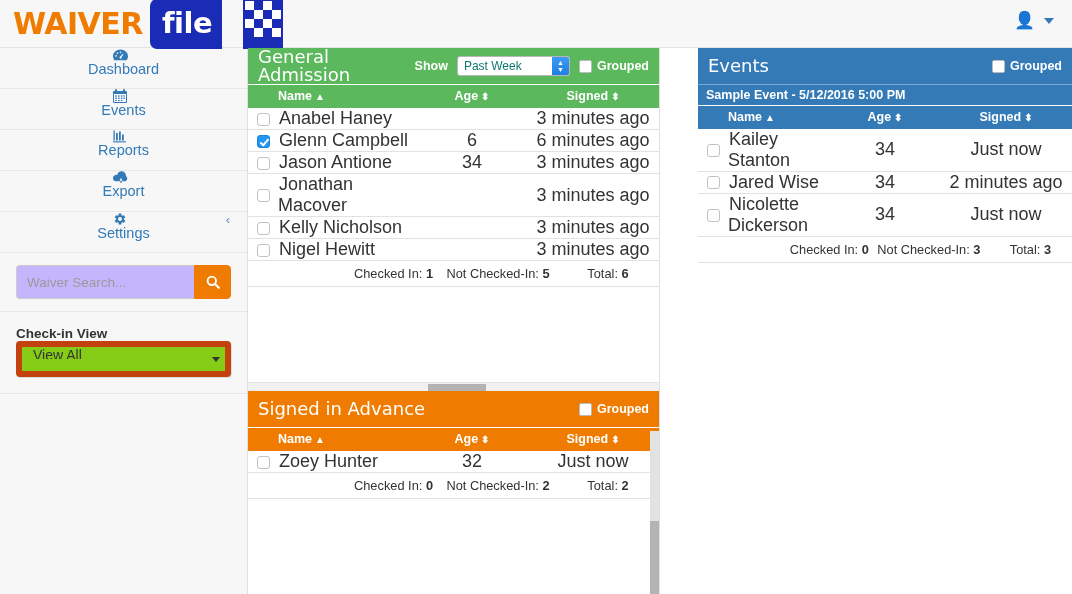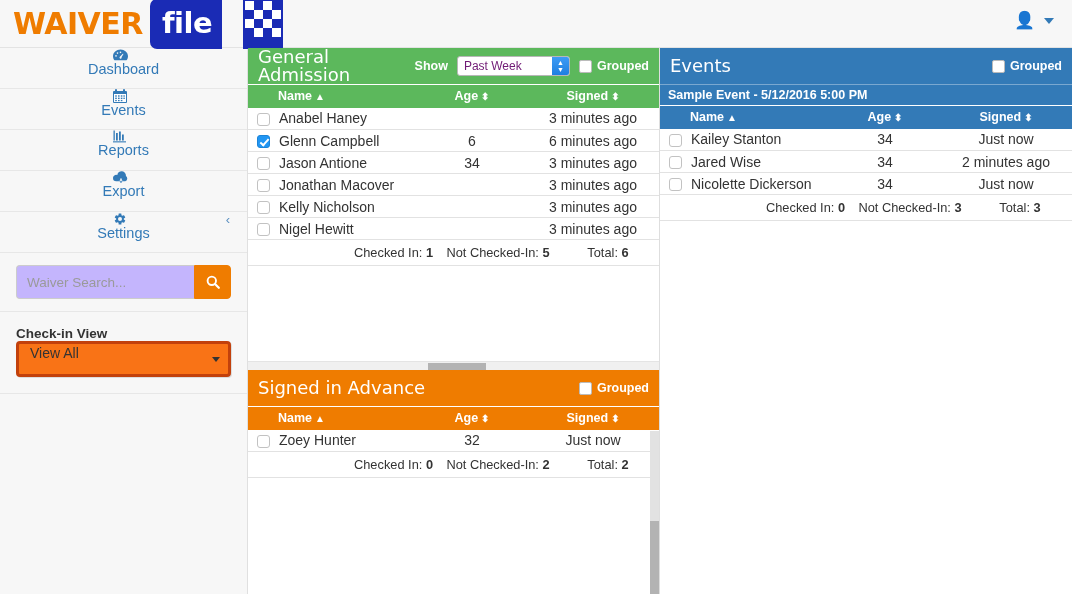--- a/index.html
+++ b/index.html
@@ -139,43 +139,43 @@
     cursor: pointer;
     font-size: 14px;
   }
   .checkin-block { padding: 14px 16px 16px 16px; border-bottom: 1px solid #e7e7e7; }
   .checkin-title {
     font-size: 13.5px; font-weight: bold; color: #333;
   }
   .select-wrap { position: relative; }
   .checkin-select {
     width: 100%; height: 36px;
-    border: 3px solid #c2410c;
+    border: 6px solid #c2410c;
     border-radius: 4px;
-    background: #f97316;
+    background: #84cc16;
     font-size: 14px; color: #333;
     padding: 0 28px 12px 11px;
     font-family: "Liberation Sans", sans-serif;
     appearance: none; -webkit-appearance: none;
     outline: none;
     cursor: pointer;
     box-shadow: 1px 1px 0 rgba(0,0,0,0.10);
   }
   .select-arrow {
     position: absolute; right: 11px; top: 50%;
     margin-top: -2px;
     width: 0; height: 0;
     border-left: 4px solid transparent;
     border-right: 4px solid transparent;
     border-top: 5px solid #333;
     pointer-events: none;
   }
 
   
-  .main { flex: 1; display: flex; min-width: 0; background: #fff; }
+  .main { flex: 1; display: flex; min-width: 0; background: #fff; gap: 38px; }
 
   .col-left {
     width: 412px; min-width: 412px;
     display: flex; flex-direction: column;
     border-right: 1px solid #dedede;
     position: relative;
   }
   .col-right { flex: 1; min-width: 0; display: flex; flex-direction: column; }
 
   
@@ -205,21 +205,21 @@
     width: 113px; height: 20px;
     display: flex; align-items: center;
     background: #fff;
     border: 1px solid #b7b7b7;
     border-radius: 3px;
     overflow: hidden;
     cursor: pointer;
   }
   .mac-select .sel-text {
     flex: 1;
-    font-size: 12px; color: #701a75;
+    font-size: 12px; color: #0f766e;
     padding-left: 6px;
     white-space: nowrap; overflow: hidden;
   }
   .mac-stepper {
     width: 17px; height: 100%;
     background: linear-gradient(#3d9bf5, #1f7fe0);
     display: flex; flex-direction: column;
     align-items: center; justify-content: center;
     color: #fff; font-size: 7px; line-height: 7px;
   }
@@ -260,21 +260,21 @@
   thead.orange th { background: #ef7c00; border-top: 1px solid rgba(255,255,255,.4); }
   thead.blue th { background: #337ab7; border-top: 1px solid rgba(255,255,255,.4); }
   .col-cb { width: 30px; }
   .col-name { text-align: left; }
   .col-age { width: 110px; text-align: center; }
   .col-signed { width: 132px; text-align: center; }
   .sort-ico { font-size: 10px; margin-left: 3px; display: inline-block; }
 
   table.tbl tbody td {
     height: 22px;
-    font-size: 14px;
+    font-size: 18px;
     border-bottom: 1px solid #e2e2e2;
     padding: 0;
     color: #333;
     vertical-align: middle;
   }
   td.c-cb { text-align: center; }
   td.c-name { text-align: left; color: #337ab7; cursor: pointer; }
   td.c-name span { padding-left: 1px; }
   td.c-age { text-align: center; }
   td.c-signed { text-align: center; }

